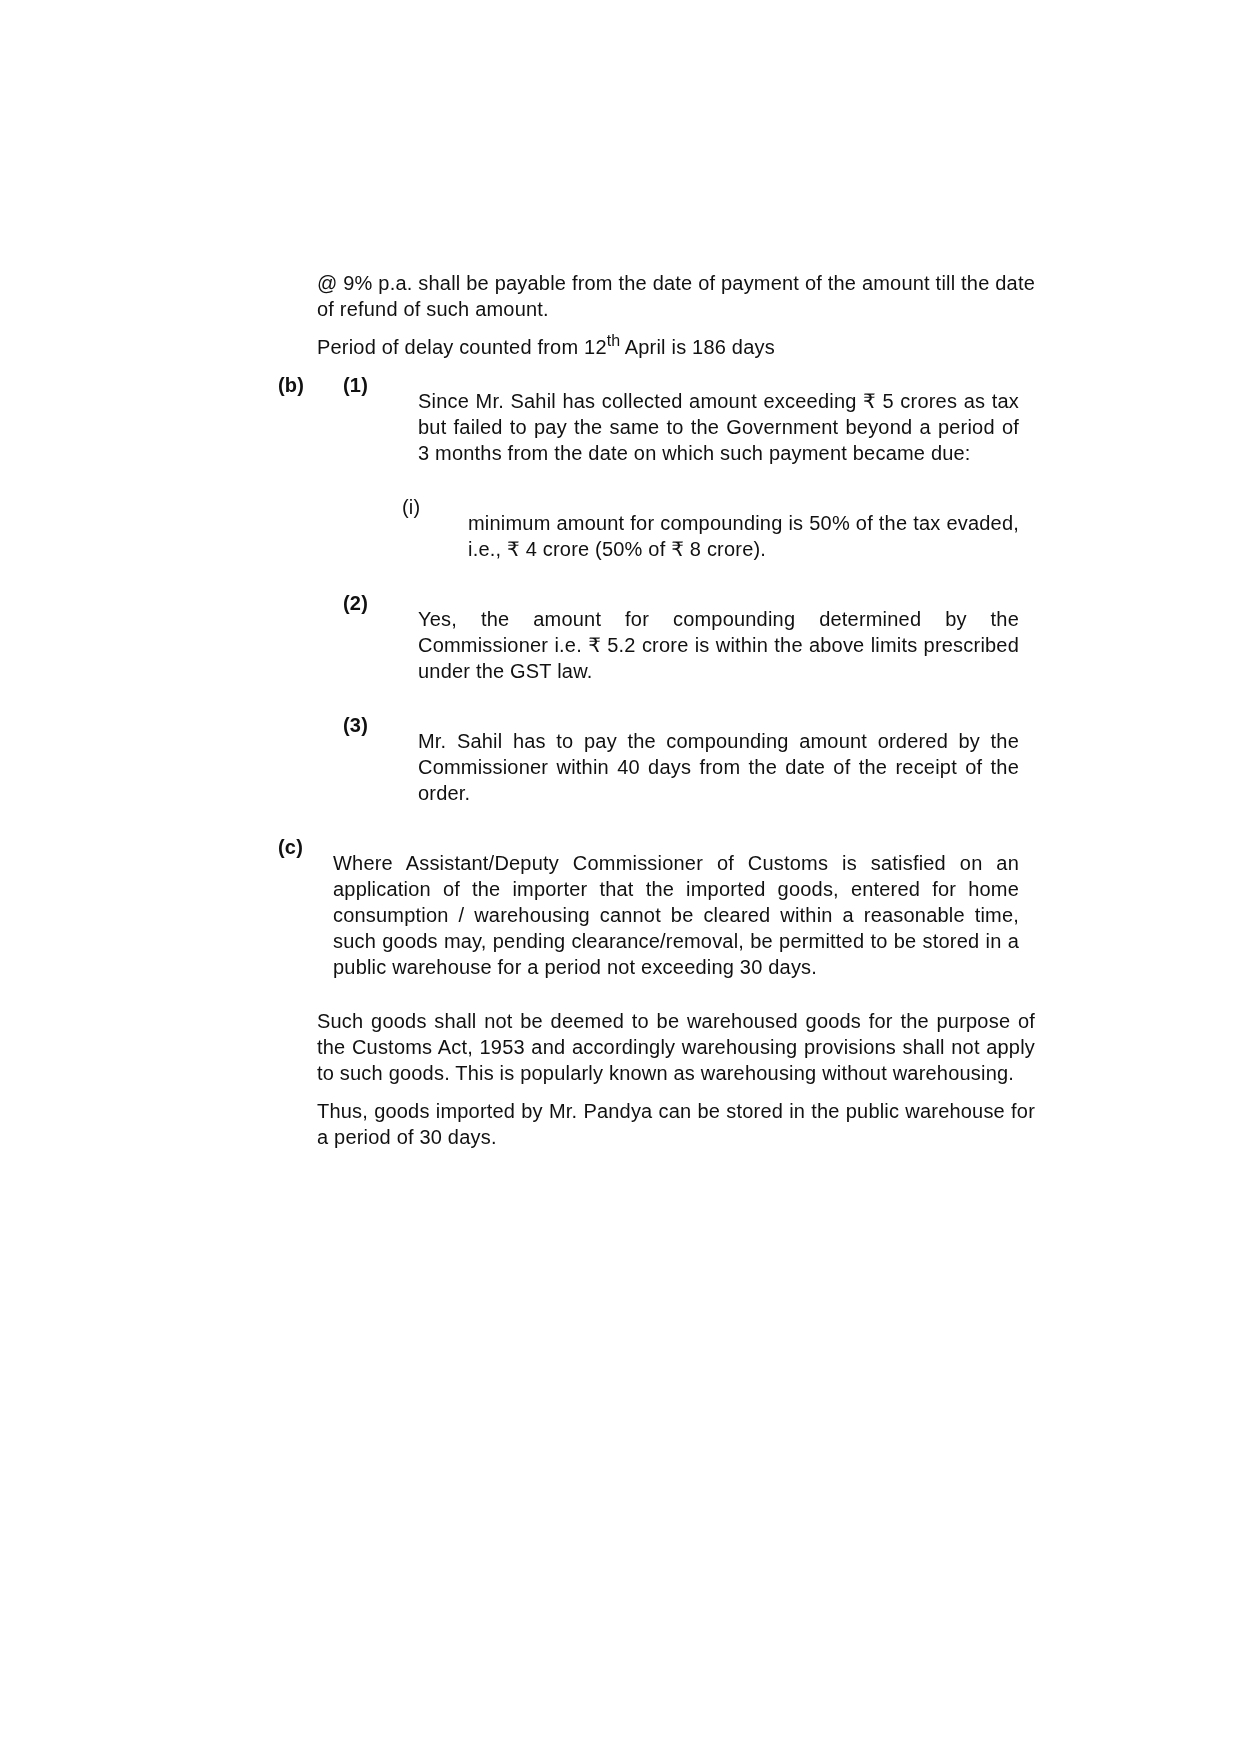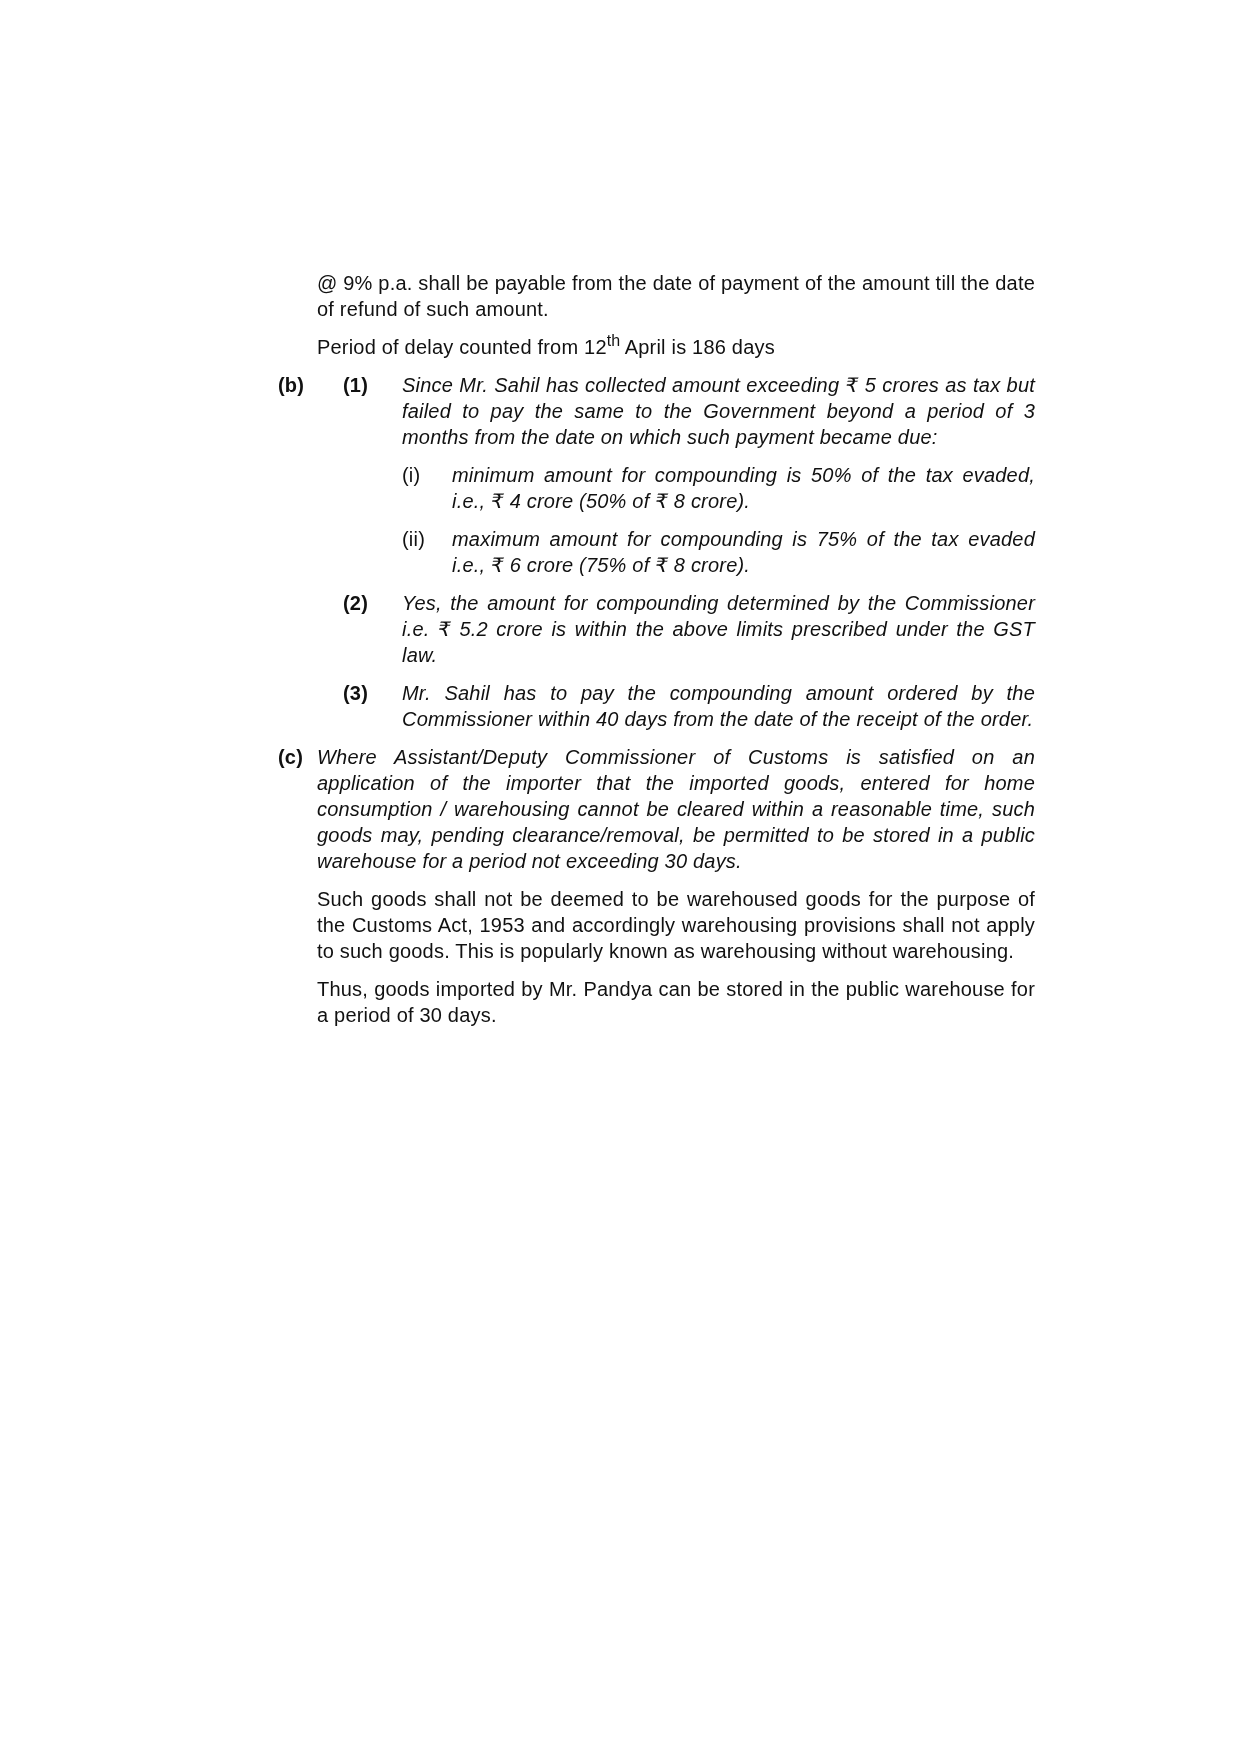--- a/index.html
+++ b/index.html
@@ -38,22 +38,21 @@
     white-space: nowrap;
   }
   .row {
     display: flex;
     align-items: flex-start;
     margin: 0 0 12px 0;
   }
   .row .txt {
     flex: 1 1 auto;
     text-align: justify;
-    margin: 0;
-    font-style: italic;
+    margin: 16px;
   }
   .c1 {
     flex: 0 0 65px;
     font-weight: bold;
   }
   .c1n {
     flex: 0 0 39px;
     font-weight: bold;
   }
   .c2 {
@@ -101,24 +100,20 @@
       <span class="c1">(b)</span>
       <span class="c2">(1)</span>
       <p class="txt">Since Mr. Sahil has collected amount exceeding ₹ 5 crores as tax but failed to pay the same to the Government beyond a period of 3 months from the date on which such payment became due:</p>
     </div>
 
     <div class="row indent-roman">
       <span class="ci">(i)</span>
       <p class="txt">minimum amount for compounding is 50% of the tax evaded, i.e., ₹ 4 crore (50% of ₹ 8 crore).</p>
     </div>
 
-    <div class="row indent-roman">
-      <span class="ci">(ii)</span>
-      <p class="txt">maximum amount for compounding is 75% of the tax evaded i.e., ₹ 6 crore (75% of ₹ 8 crore).</p>
-    </div>
 
     <div class="row indent-num">
       <span class="c2">(2)</span>
       <p class="txt">Yes, the amount for compounding determined by the Commissioner i.e. ₹ 5.2 crore is within the above limits prescribed under the GST law.</p>
     </div>
 
     <div class="row indent-num">
       <span class="c2">(3)</span>
       <p class="txt">Mr. Sahil has to pay the compounding amount ordered by the Commissioner within 40 days from the date of the receipt of the order.</p>
     </div>

